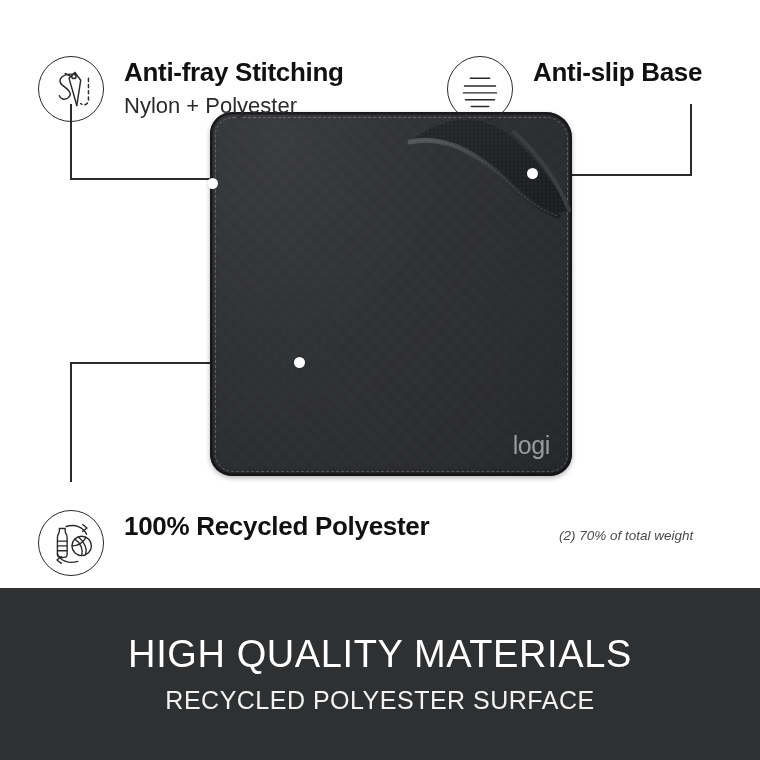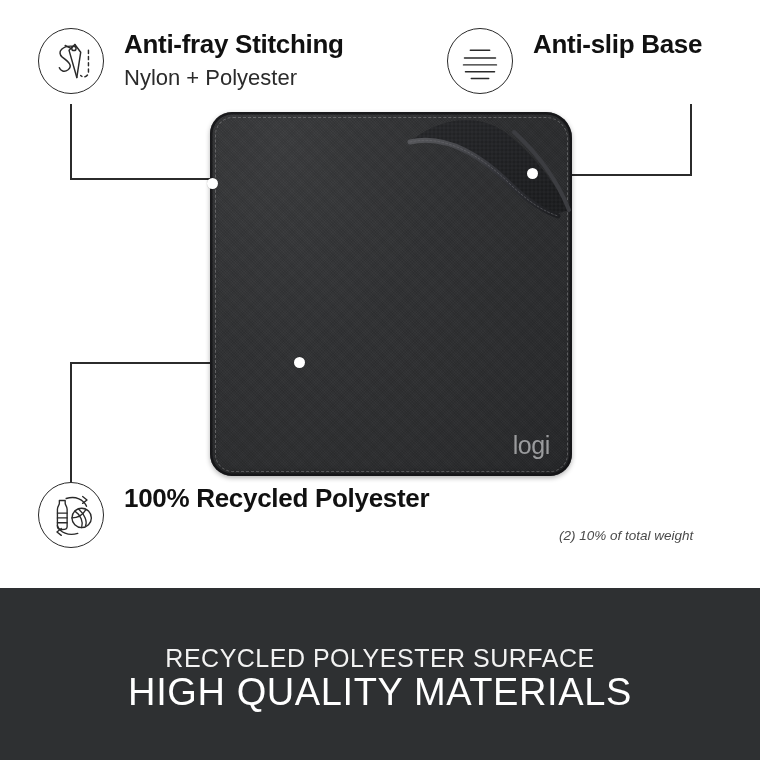--- a/index.html
+++ b/index.html
@@ -17,20 +17,21 @@
     height: 760px;
     overflow: hidden;
     background: #ffffff;
   }
 
   
   .feature {
     position: absolute;
     display: flex;
     align-items: flex-start;
+    margin-top: 28px;
   }
   .feature-icon {
     width: 66px;
     height: 66px;
     border-radius: 50%;
     border: 1.6px solid #2a2a2a;
     box-sizing: border-box;
     flex: 0 0 auto;
     position: relative;
   }
@@ -329,20 +330,20 @@
         <path d="M45 14 L49.5 17.5 L45 21"></path>
         <path d="M40 52 C 30 55 22 51 19 44"></path>
         <path d="M23 54 L18.5 50.5 L23 47"></path>
       </svg>
     </div>
     <div class="feature-text">
       <div class="feature-title">100% Recycled Polyester</div>
     </div>
   </div>
 
-  <div id="footnote">(2) 10% of total weight</div>
+  <div id="footnote">(2) 70% of total weight</div>
 
   <div id="banner">
+    <div id="banner-title">HIGH QUALITY MATERIALS</div>
     <div id="banner-sub">RECYCLED POLYESTER SURFACE</div>
-    <div id="banner-title">HIGH QUALITY MATERIALS</div>
   </div>
 
 </div>
 
 </body></html>

